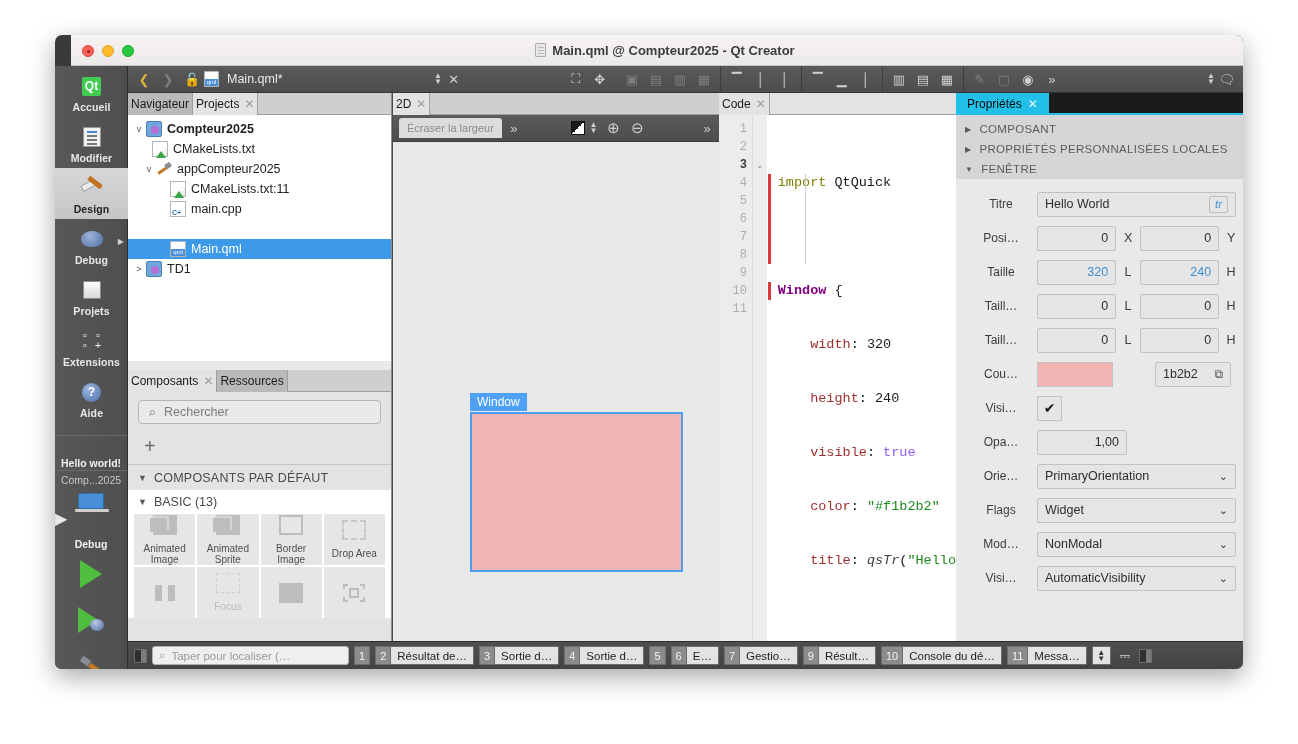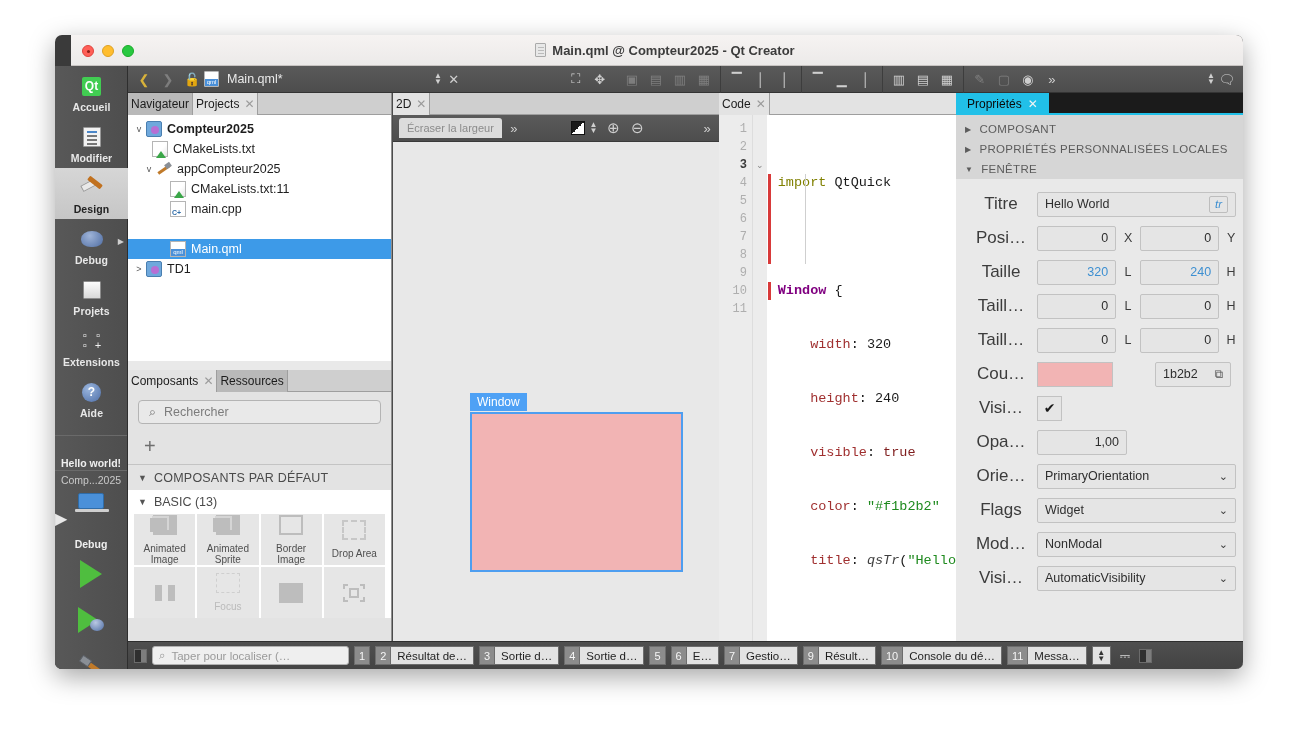--- a/index.html
+++ b/index.html
@@ -179,36 +179,36 @@
   .mk{position:absolute;left:1px;width:3px;background:#d83a3a;}
   .codetext{
     flex:1;padding-top:5px;font-family:"Liberation Mono",monospace;font-size:13.5px;
     white-space:pre;line-height:18px;position:relative;
   }
   .codetext .ln{height:18px;padding-left:6px;}
   .k-import{color:#808000;}
   .k-type{color:#800080;font-weight:bold;}
   .k-prop{color:#a03030;}
   .k-num{color:#1a1a1a;}
-  .k-bool{color:#7f1d1d;}
+  .k-bool{color:#8b5cf6;}
   .k-str{color:#1e8a1e;}
   .k-fn{color:#404040;font-style:italic;margin-top:20px;}
   .k-plain{color:#1a1a1a;}
   .indentline{position:absolute;left:33px;top:59px;width:1px;height:90px;background:#cfcfcf;}
 
   
   .propcol{position:absolute;left:901px;top:27px;right:0;height:576px;background:#e9e9e9;}
   .prop-tabbar{display:flex;height:22px;background:#0e0e0e;}
   .prop-tab{display:flex;align-items:center;gap:6px;padding:0 11px;background:#21c0e8;color:#0a0a0a;font-size:12px;cursor:pointer;}
   .prop-tab .x{color:#f4f4f4;font-size:12px;}
   .prop-tab-fill{flex:1;background:#1b1b1b;border-bottom:2px solid #21c0e8;}
   .acc{display:flex;align-items:center;gap:8px;height:20px;padding-left:9px;font-size:11.5px;color:#5c5c5c;letter-spacing:0.3px;}
   .acc .tw{font-size:8px;color:#5c5c5c;}
   .proprow{display:flex;align-items:center;height:34px;padding-left:9px;font-size:12px;color:#3c3c3c;}
-  .plabel{width:72px;flex:none;text-align:center;color:#3c3c3c;font-size:17px;}
+  .plabel{width:72px;flex:none;text-align:center;color:#3c3c3c;font-size:12px;}
   .pfield{
     height:25px;background:#e5e5e5;border:1px solid #c2c2c2;border-radius:2px;
     display:flex;align-items:center;padding:0 7px;font-size:12.5px;color:#2e2e2e;
   }
   .pfield.num{justify-content:flex-end;width:90px;}
   .pfield.wide{width:199px;justify-content:space-between;}
   .pfield.drop{width:199px;justify-content:space-between;}
   .blue{color:#3d8fd1;}
   .tr-badge{border:1px solid #bdbdbd;border-radius:2px;padding:0 5px;color:#3d8fd1;font-style:italic;font-size:11.5px;line-height:15px;}
   .unit{width:28px;text-align:center;color:#3c3c3c;font-size:12.5px;}

